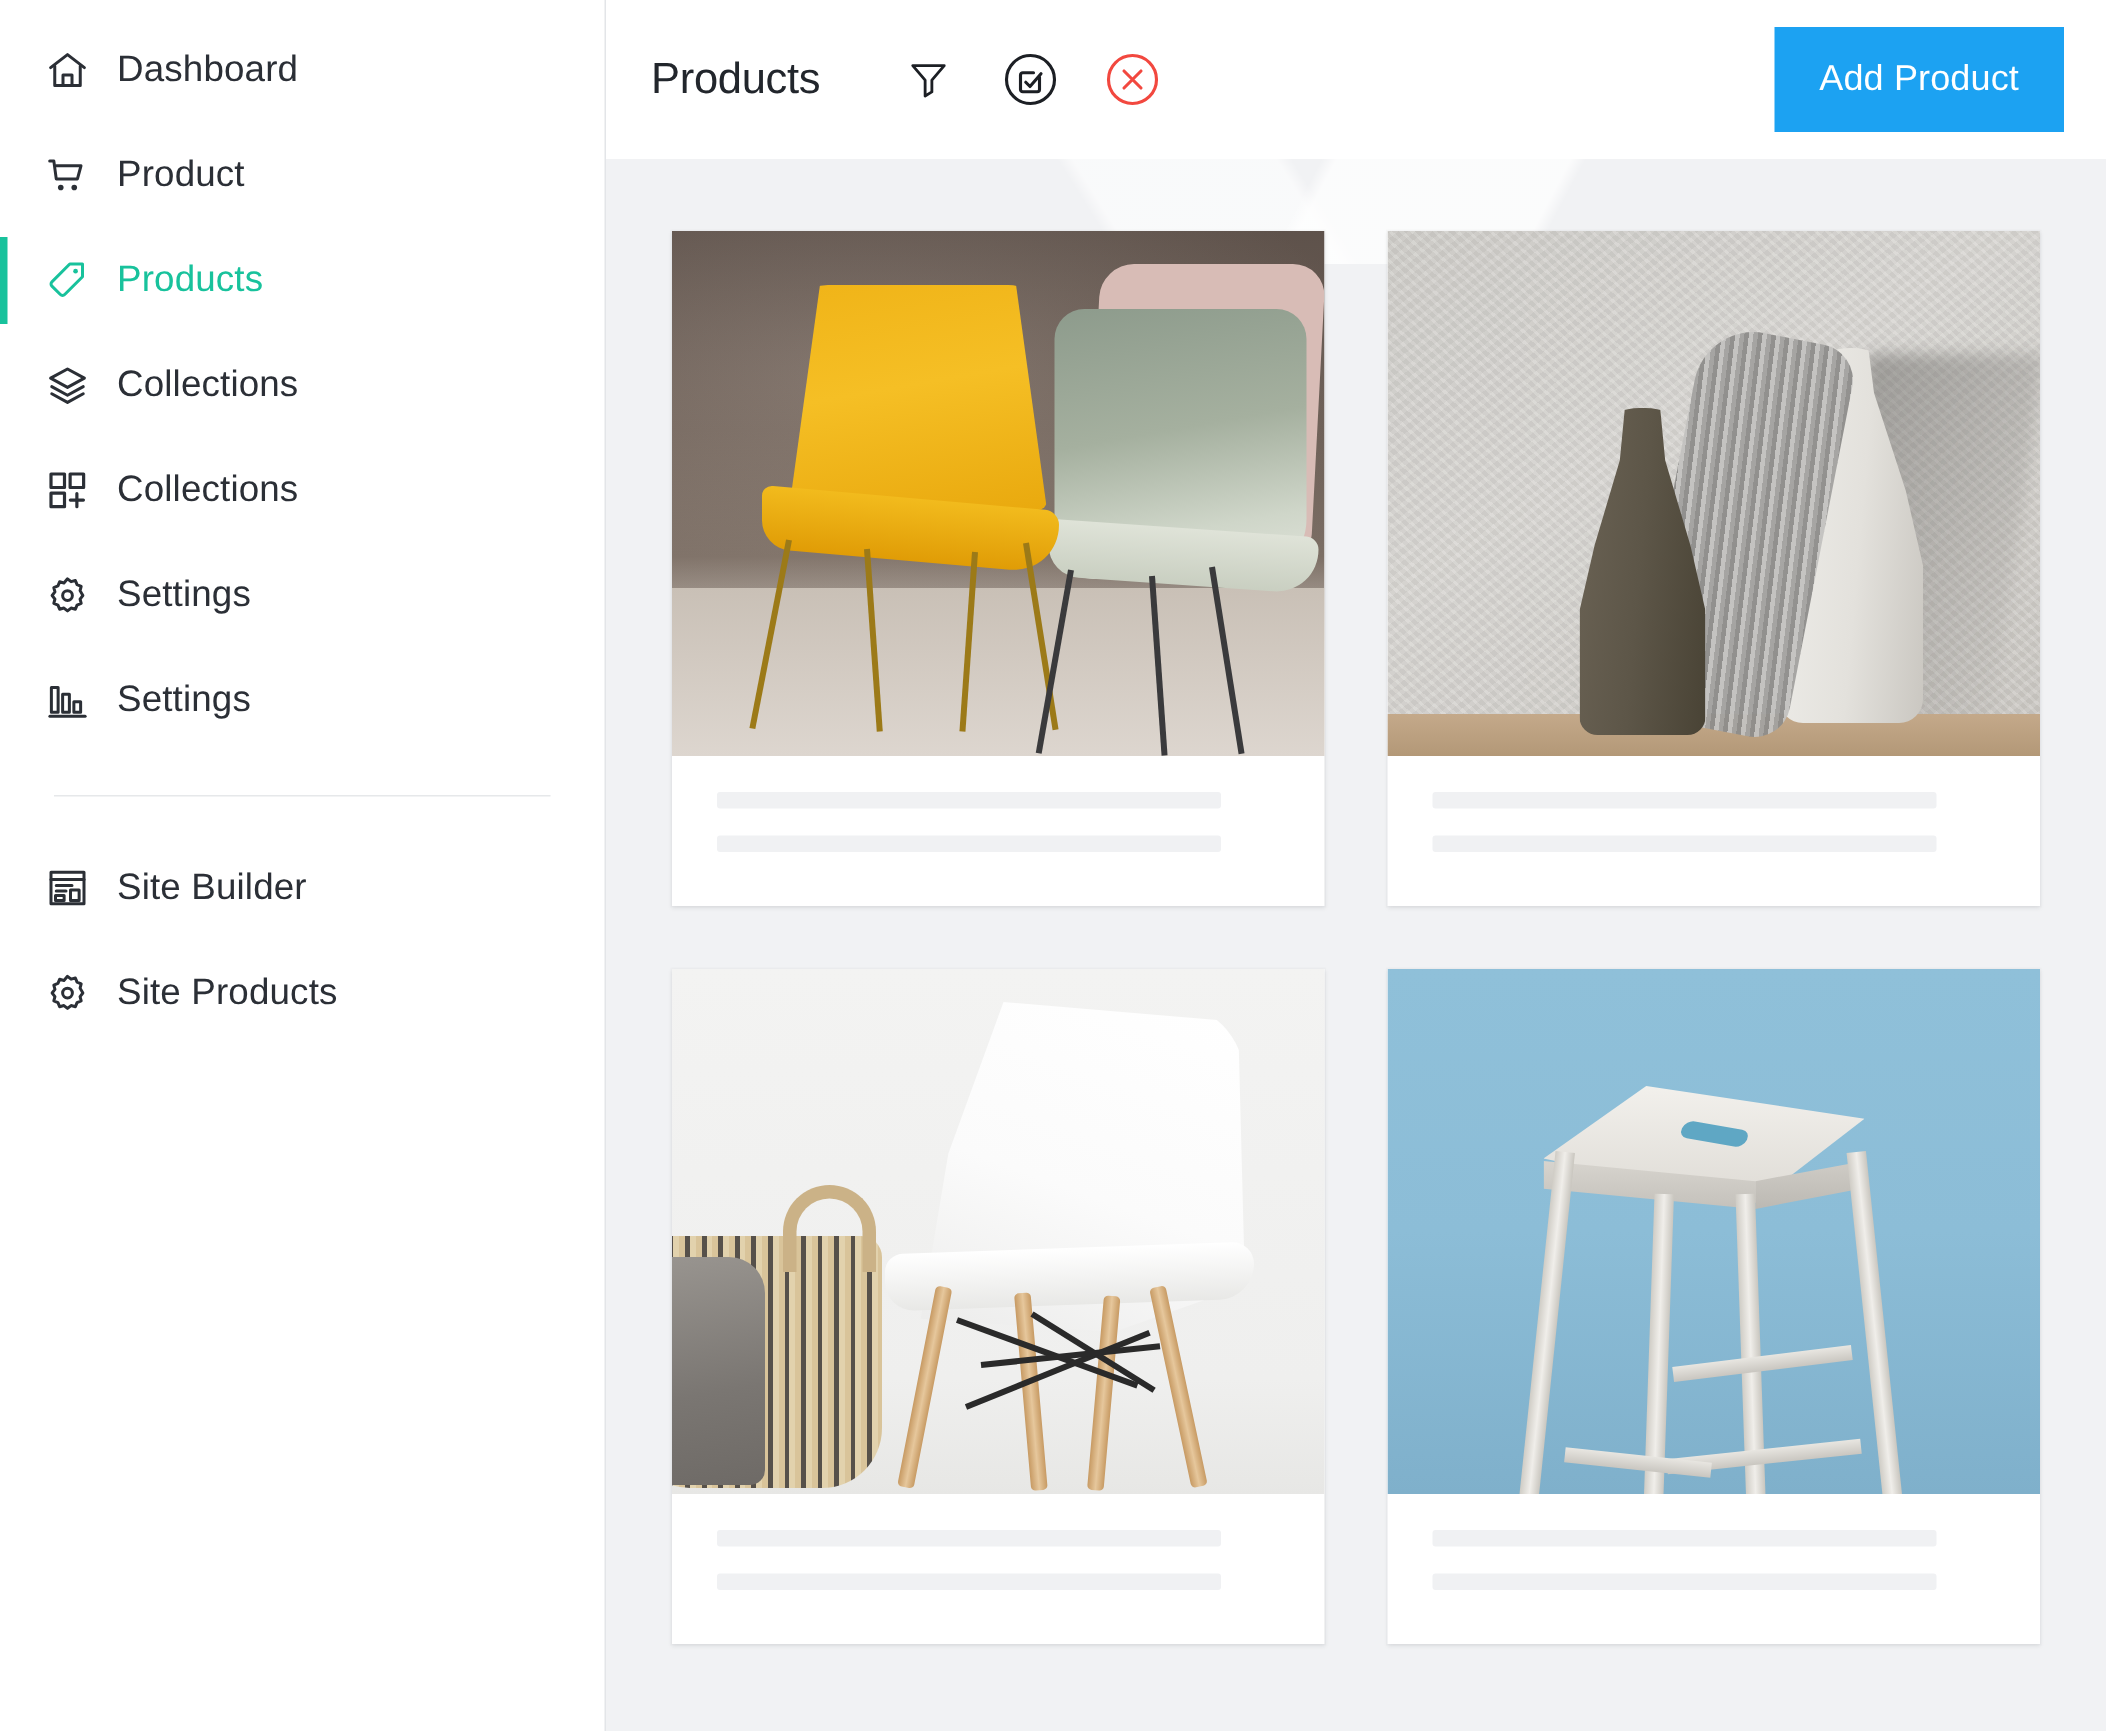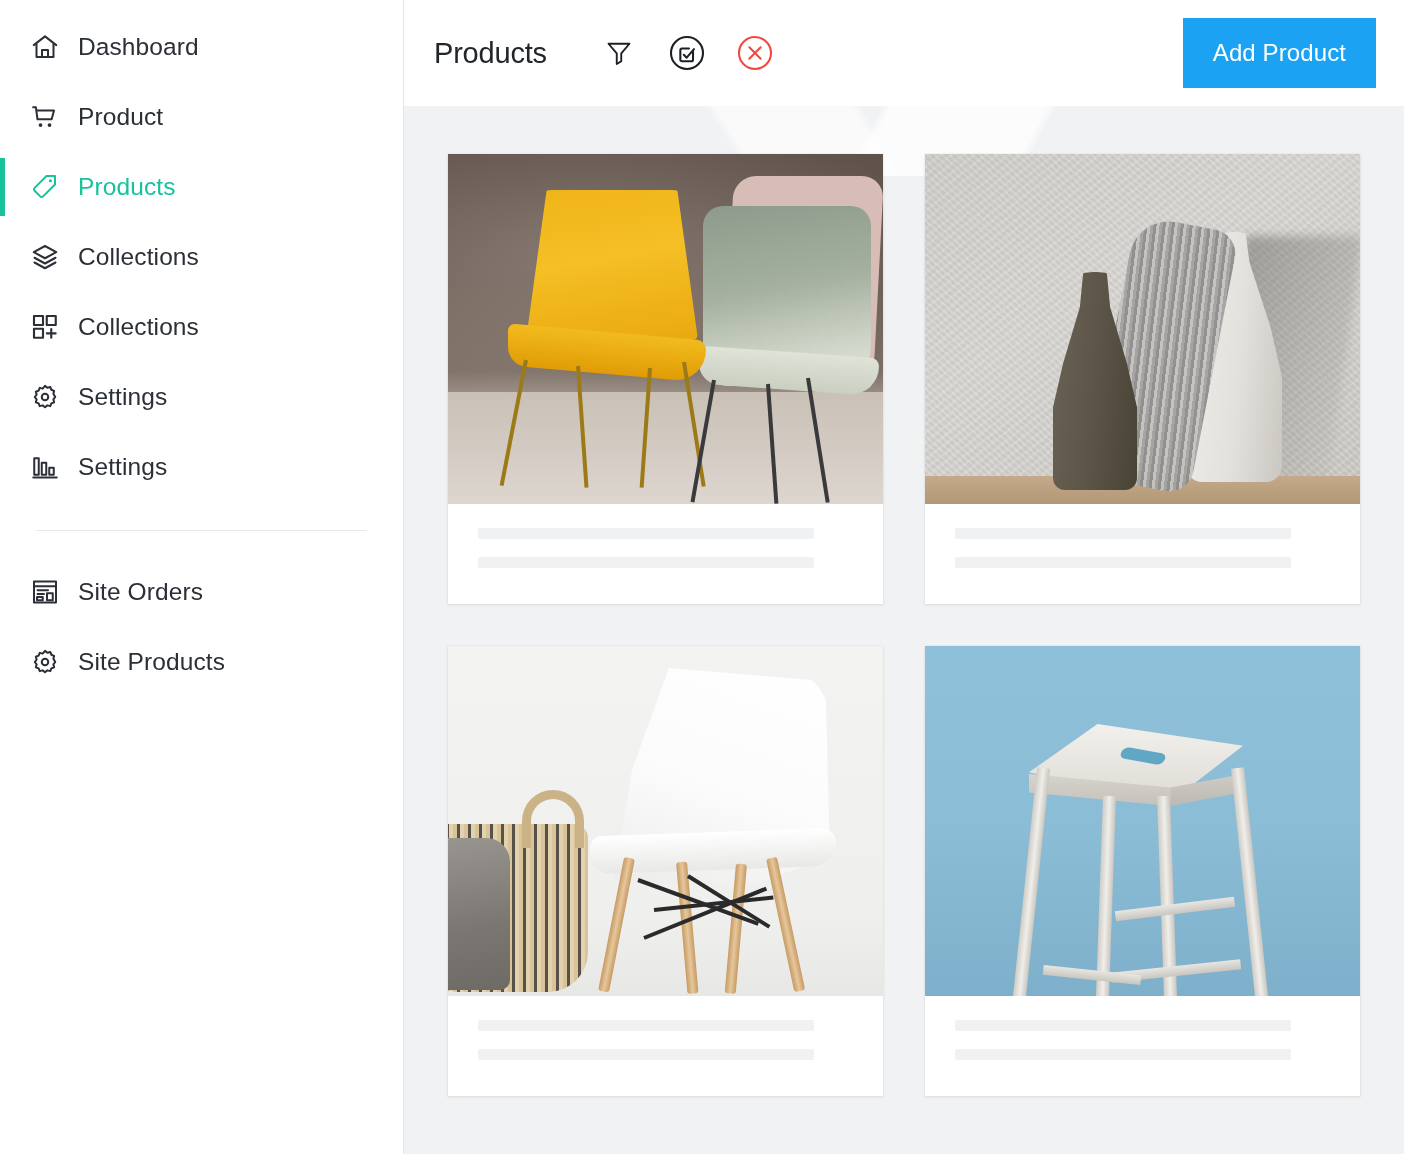--- a/index.html
+++ b/index.html
@@ -303,21 +303,21 @@
       <div class="nav-item">
         <span class="ico">
           <svg width="30" height="30" viewBox="0 0 24 24" fill="none" stroke="currentColor" stroke-width="1.6" stroke-linecap="round" stroke-linejoin="round">
             <rect x="3.2" y="3.6" width="17.6" height="16.8"></rect>
               <path d="M3.2 7.4h17.6"></path>
             <path d="M6 10.6h8.4M6 13.6h5.2"></path>
               <rect x="5.6" y="16" width="4.6" height="2.6"></rect>
             <rect x="13.6" y="13" width="4.6" height="5.6"></rect>
           </svg>
         </span>
-        <span class="nav-label">Site Orders</span>
+        <span class="nav-label">Site Builder</span>
       </div>
 
       <div class="nav-item">
         <span class="ico">
           <svg width="30" height="30" viewBox="0 0 24 24" fill="none" stroke="currentColor" stroke-width="1.6" stroke-linecap="round" stroke-linejoin="round">
             <path d="M12 3.1l1.9 1.5 2.3-.6.9 2.2 2.2.9-.6 2.3L20.2 12l-1.5 1.9.6 2.3-2.2.9-.9 2.2-2.3-.6L12 20.2l-1.9-1.5-2.3.6-.9-2.2-2.2-.9.6-2.3L3.8 12l1.5-1.9-.6-2.3 2.2-.9.9-2.2 2.3.6z"></path>
             <circle cx="12" cy="12" r="2.6"></circle>
           </svg>
         </span>
         <span class="nav-label">Site Products</span>

